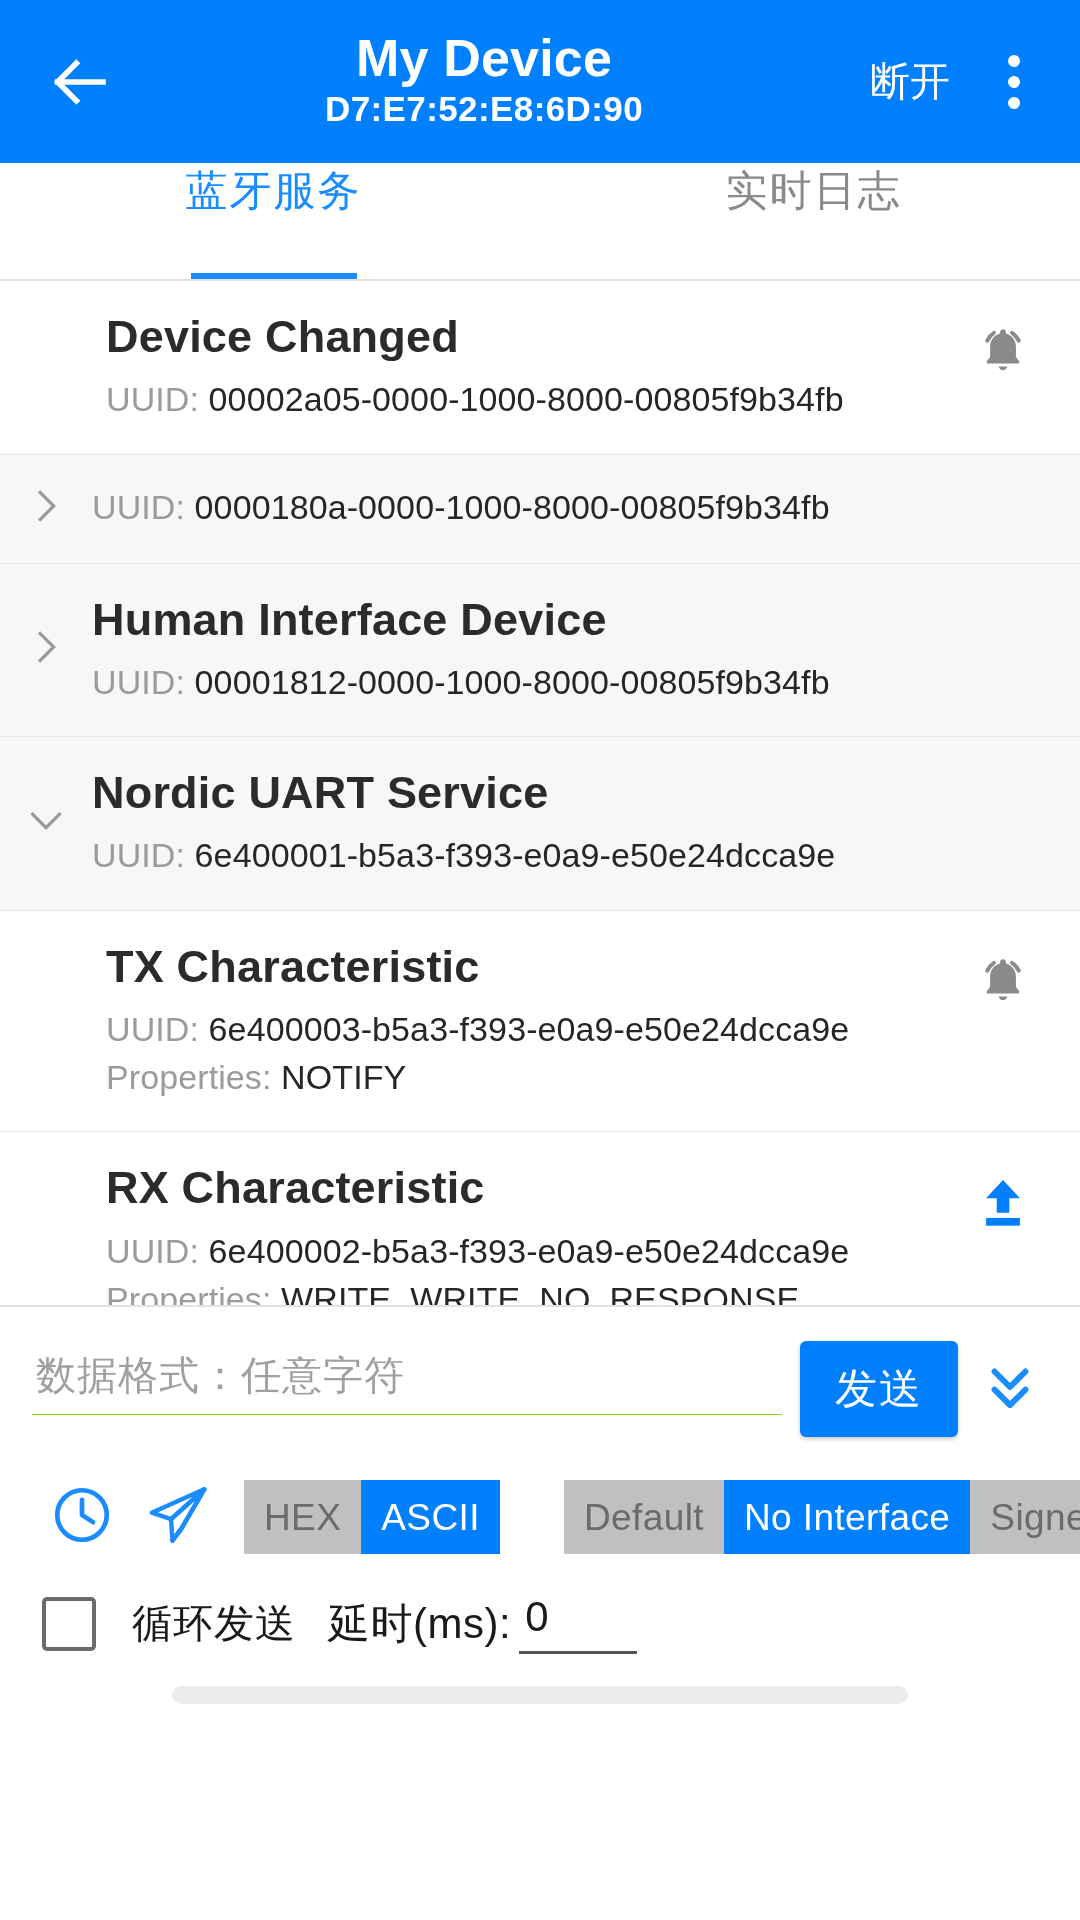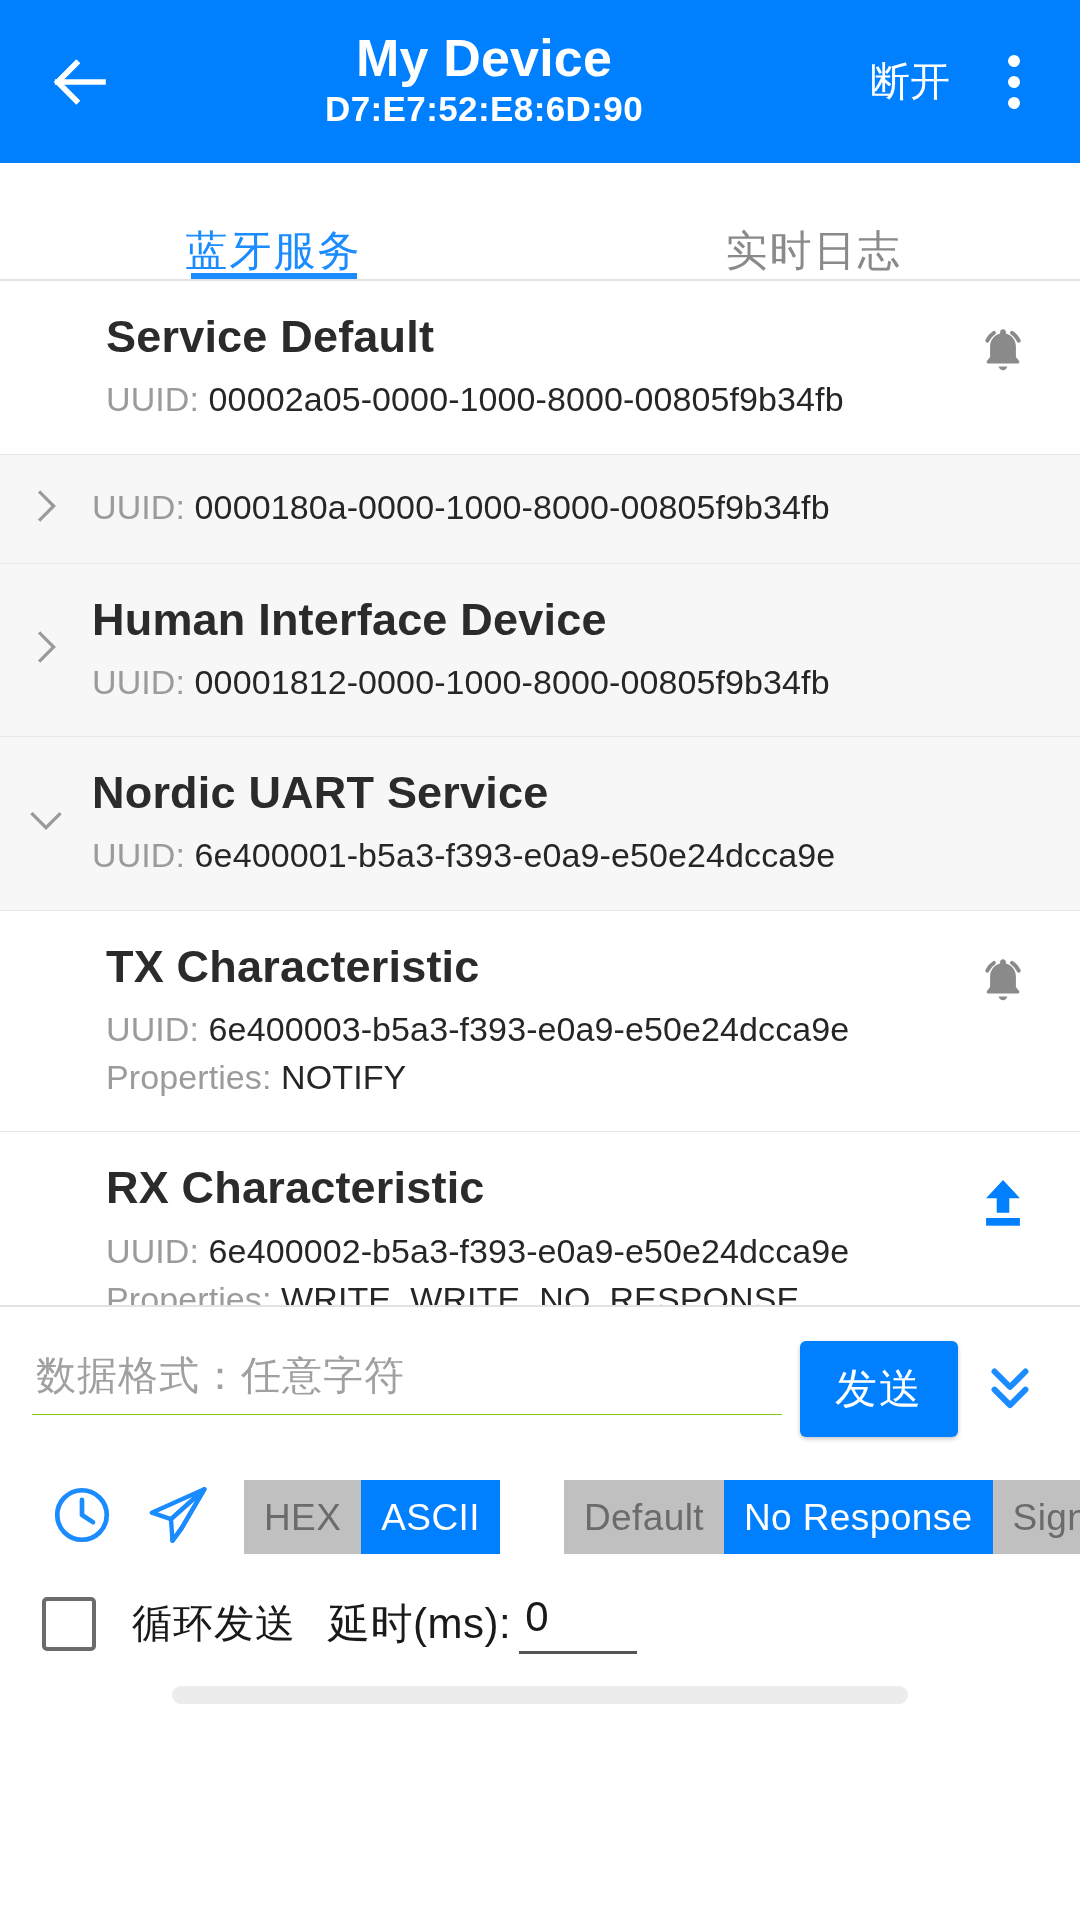--- a/index.html
+++ b/index.html
@@ -86,21 +86,21 @@
     height:118px;
     flex:0 0 118px;
     background:#ffffff;
     display:flex;
     position:relative;
     border-bottom:2px solid #e2e2e2;
   }
   .tab {
     flex:1 1 50%;
     display:flex;
-    align-items:flex-end;
+    align-items:flex-start;
     justify-content:center;
     position:relative;
     cursor:pointer;
     font-size:42px;
     letter-spacing:2px;
     margin-left:7px;
   }
   .tab.active { color:#1a8cff; }
   .tab.inactive { color:#8a8a8a; }
   .tab.active::after {
@@ -348,21 +348,21 @@
     </div>
     <div class="tab inactive">
       <span>实时日志</span>
     </div>
   </div>
 
   <div class="list">
 
     <div class="row plain no-chev">
       <div class="row-body">
-        <div class="row-title">Service Default</div>
+        <div class="row-title">Device Changed</div>
         <div class="row-meta">
           <span class="lbl">UUID:</span>
           <span>00002a05-0000-1000-8000-00805f9b34fb</span>
         </div>
       </div>
       <div class="row-icon">
         <span>
           <svg width="62" height="62" viewBox="0 0 24 24">
             <path d="M12 3.2c-.62 0-1.12.5-1.12 1.12v.52C8.6 5.38 7 7.42 7 9.85v4.05l-1.2 1.6c-.3.4-.02.97.48.97h11.44c.5 0 .78-.57.48-.97L17 13.9V9.85c0-2.43-1.6-4.47-3.88-5.01v-.52c0-.62-.5-1.12-1.12-1.12z" fill="#8A8A8A"></path>
             <path d="M10.3 17.6c.22.86 1 1.5 1.7 1.5s1.48-.64 1.7-1.5z" fill="#8A8A8A"></path>
@@ -508,21 +508,21 @@
         </span>
       </div>
 
       <div class="seg group-format">
         <div class="seg-item">HEX</div>
         <div class="seg-item on">ASCII</div>
       </div>
 
       <div class="seg group-write">
         <div class="seg-item">Default</div>
-        <div class="seg-item on">No Response</div>
+        <div class="seg-item on">No Interface</div>
         <div class="seg-item">Signed</div>
       </div>
     </div>
 
     <div class="loop-row">
       <div class="cbox"></div>
       <div class="loop-label">循环发送</div>
       <div class="delay-label">延时(ms):</div>
       <input class="delay-input" type="text" value="0" style="">
     </div>

